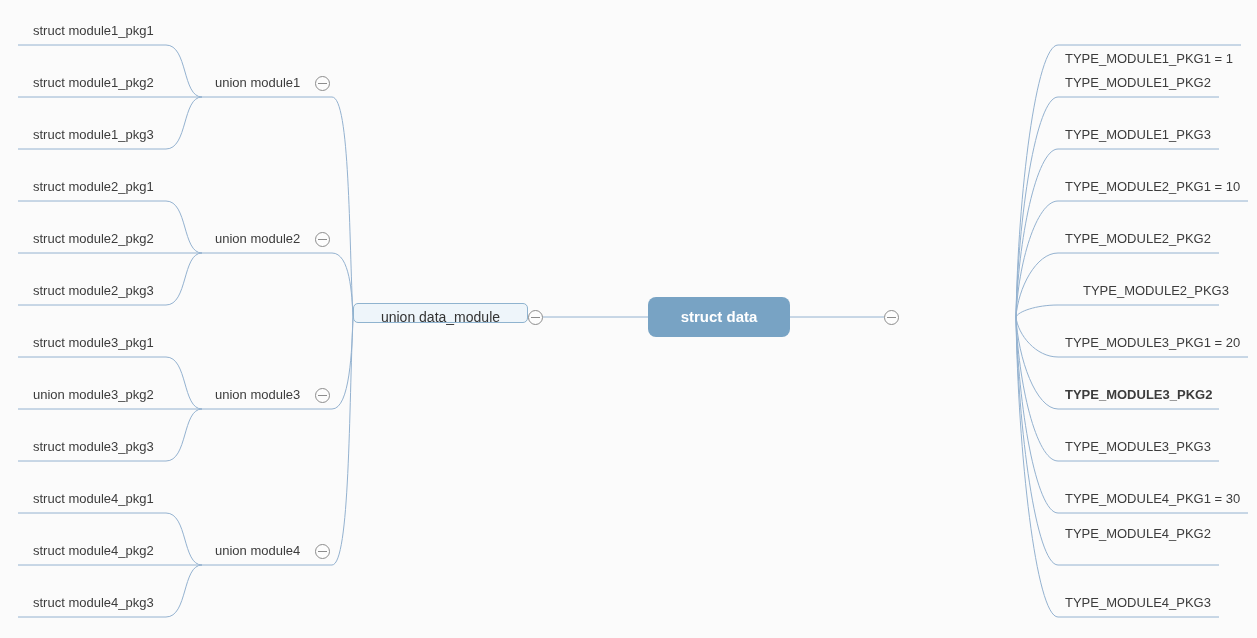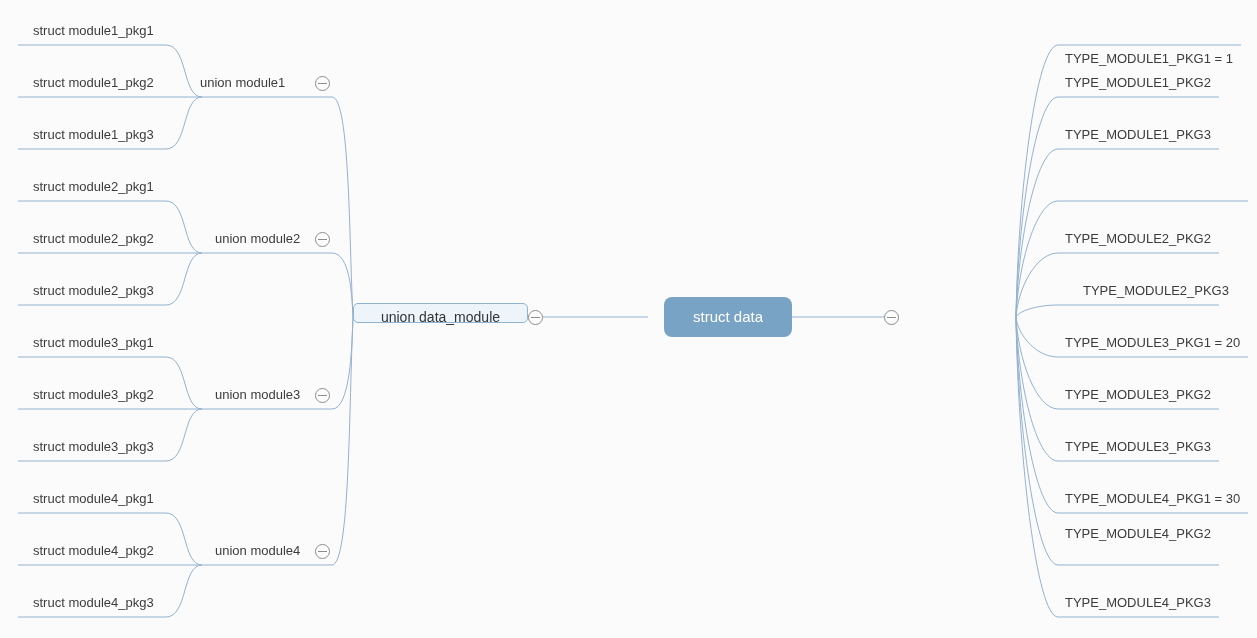--- a/index.html
+++ b/index.html
@@ -65,57 +65,58 @@
       <path d="M 1016 317 C 1018 405.2 1036 513 1058 513 L 1248 513" fill="none" stroke="#94b2d0" stroke-width="1"></path>
       <path d="M 1016 317 C 1018 428.6 1036 565 1058 565 L 1219 565" fill="none" stroke="#94b2d0" stroke-width="1"></path>
       <path d="M 1016 317 C 1018 452 1036 617 1058 617 L 1219 617" fill="none" stroke="#94b2d0" stroke-width="1"></path>
     </svg>
 
   <div class="boxnode" style="left:353px;top:303px;width:175px;height:20px;line-height:26px;">union data_module</div>
   <div class="expander" style="left:528px;top:309.5px;">
     <span></span>
   </div>
 
-  <div class="rootnode" style="left:664px;top:297px;width:128px;height:40px;line-height:40px;">struct data</div>
+  <div class="rootnode" style="left:648px;top:297px;width:142px;height:40px;line-height:40px;font-weight:bold;">struct data</div>
 
   <div class="expander" style="left:883.5px;top:309.5px;">
     <span></span>
   </div>
-<div class="leaf" style="left: 200px; top: 73px;">union module1</div>
+<div class="leaf" style="left: 215px; top: 73px;">union module1</div>
     <div class="expander" style="left: 314.5px; top: 75.5px;">
       <span></span>
     </div>
     <div class="leaf" style="left: 33px; top: 21px;">struct module1_pkg1</div>
     <div class="leaf" style="left: 33px; top: 73px;">struct module1_pkg2</div>
     <div class="leaf" style="left: 33px; top: 125px;">struct module1_pkg3</div>
     <div class="leaf" style="left: 215px; top: 229px;">union module2</div>
     <div class="expander" style="left: 314.5px; top: 231.5px;">
       <span></span>
     </div>
     <div class="leaf" style="left: 33px; top: 177px;">struct module2_pkg1</div>
     <div class="leaf" style="left: 33px; top: 229px;">struct module2_pkg2</div>
     <div class="leaf" style="left: 33px; top: 281px;">struct module2_pkg3</div>
     <div class="leaf" style="left: 215px; top: 385px;">union module3</div>
     <div class="expander" style="left: 314.5px; top: 387.5px;">
       <span></span>
     </div>
     <div class="leaf" style="left: 33px; top: 333px;">struct module3_pkg1</div>
-    <div class="leaf" style="left: 33px; top: 385px;">struct module3_pkg2</div>
+    <div class="leaf" style="left: 33px; top: 385px;">union module3_pkg2</div>
     <div class="leaf" style="left: 33px; top: 437px;">struct module3_pkg3</div>
     <div class="leaf" style="left: 215px; top: 541px;">union module4</div>
     <div class="expander" style="left: 314.5px; top: 543.5px;">
       <span></span>
     </div>
     <div class="leaf" style="left: 33px; top: 489px;">struct module4_pkg1</div>
     <div class="leaf" style="left: 33px; top: 541px;">struct module4_pkg2</div>
     <div class="leaf" style="left: 33px; top: 593px;">struct module4_pkg3</div>
     <div class="leaf" style="left: 1065px; top: 9px; margin-top: 40px;">TYPE_MODULE1_PKG1 = 1</div>
     <div class="leaf" style="left: 1065px; top: 73px;">TYPE_MODULE1_PKG2</div>
     <div class="leaf" style="left: 1065px; top: 125px;">TYPE_MODULE1_PKG3</div>
+    <div class="leaf" style="left: 1065px; top: 177px;">TYPE_MODULE2_PKG1 = 10</div>
     <div class="leaf" style="left: 1065px; top: 229px;">TYPE_MODULE2_PKG2</div>
     <div class="leaf" style="left: 1065px; top: 281px; margin-left: 18px;">TYPE_MODULE2_PKG3</div>
     <div class="leaf" style="left: 1065px; top: 333px;">TYPE_MODULE3_PKG1 = 20</div>
-    <div class="leaf" style="left: 1065px; top: 385px;">TYPE_MODULE3_PKG2</div>
+    <div class="leaf" style="left: 1065px; top: 385px; font-weight: bold;">TYPE_MODULE3_PKG2</div>
     <div class="leaf" style="left: 1065px; top: 437px;">TYPE_MODULE3_PKG3</div>
     <div class="leaf" style="left: 1065px; top: 489px; text-align: center;">TYPE_MODULE4_PKG1 = 30</div>
     <div class="leaf" style="left: 1065px; top: 524px;">TYPE_MODULE4_PKG2</div>
     <div class="leaf" style="left: 1065px; top: 593px;">TYPE_MODULE4_PKG3</div>
   </div>
 
 </body></html>

